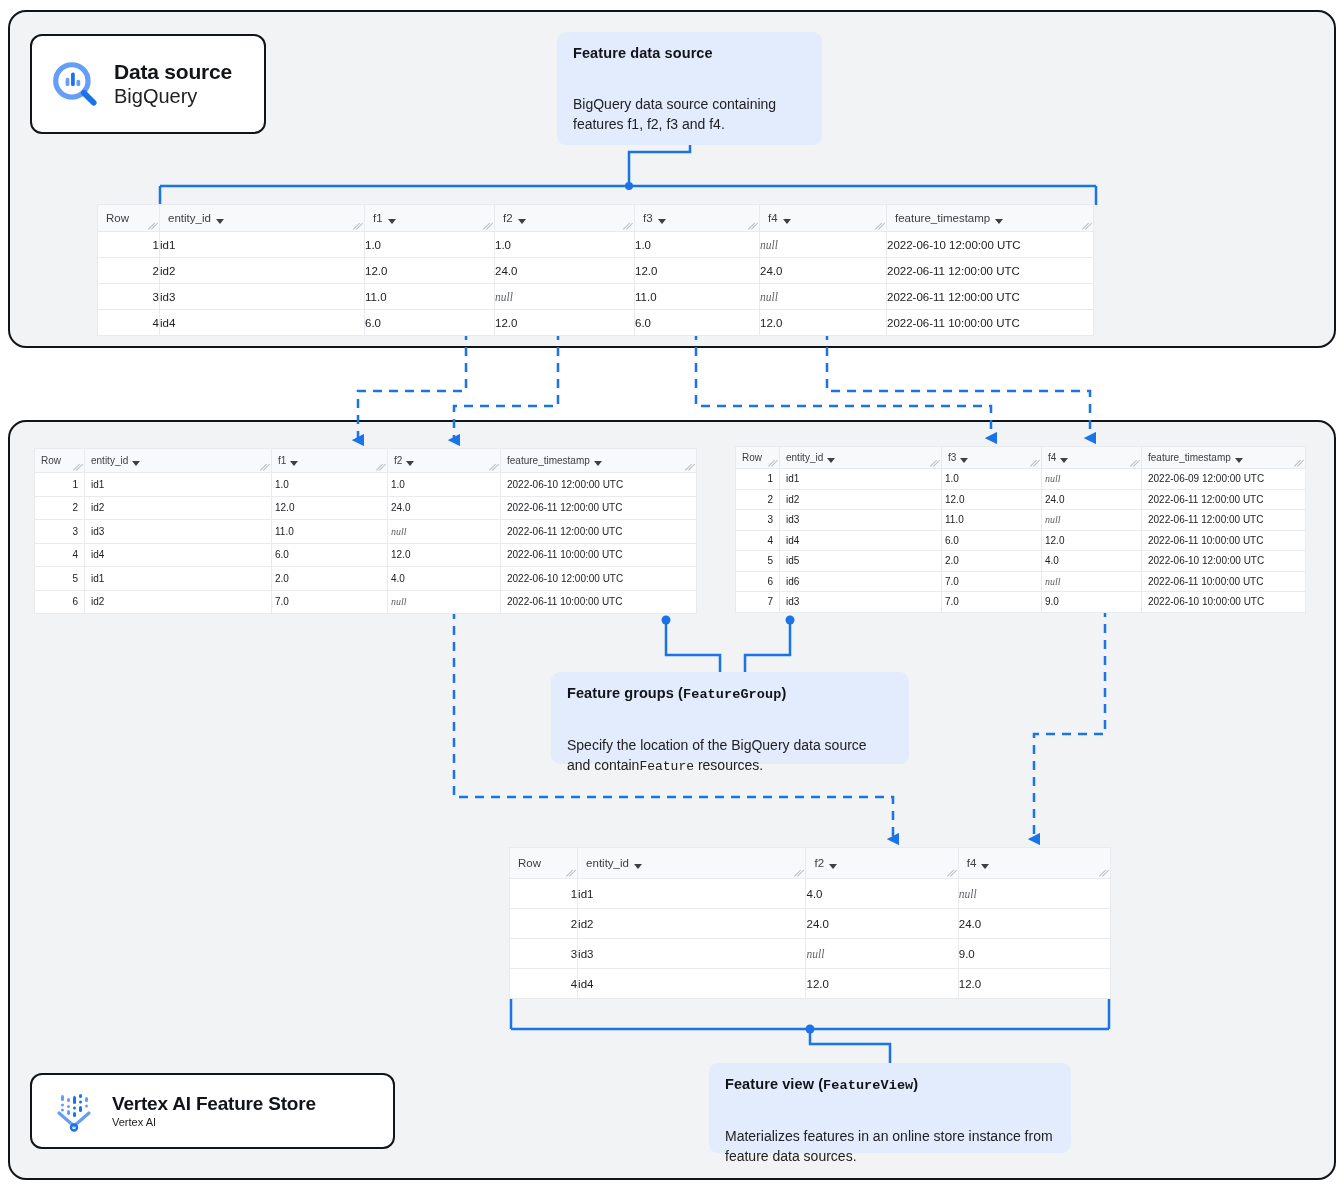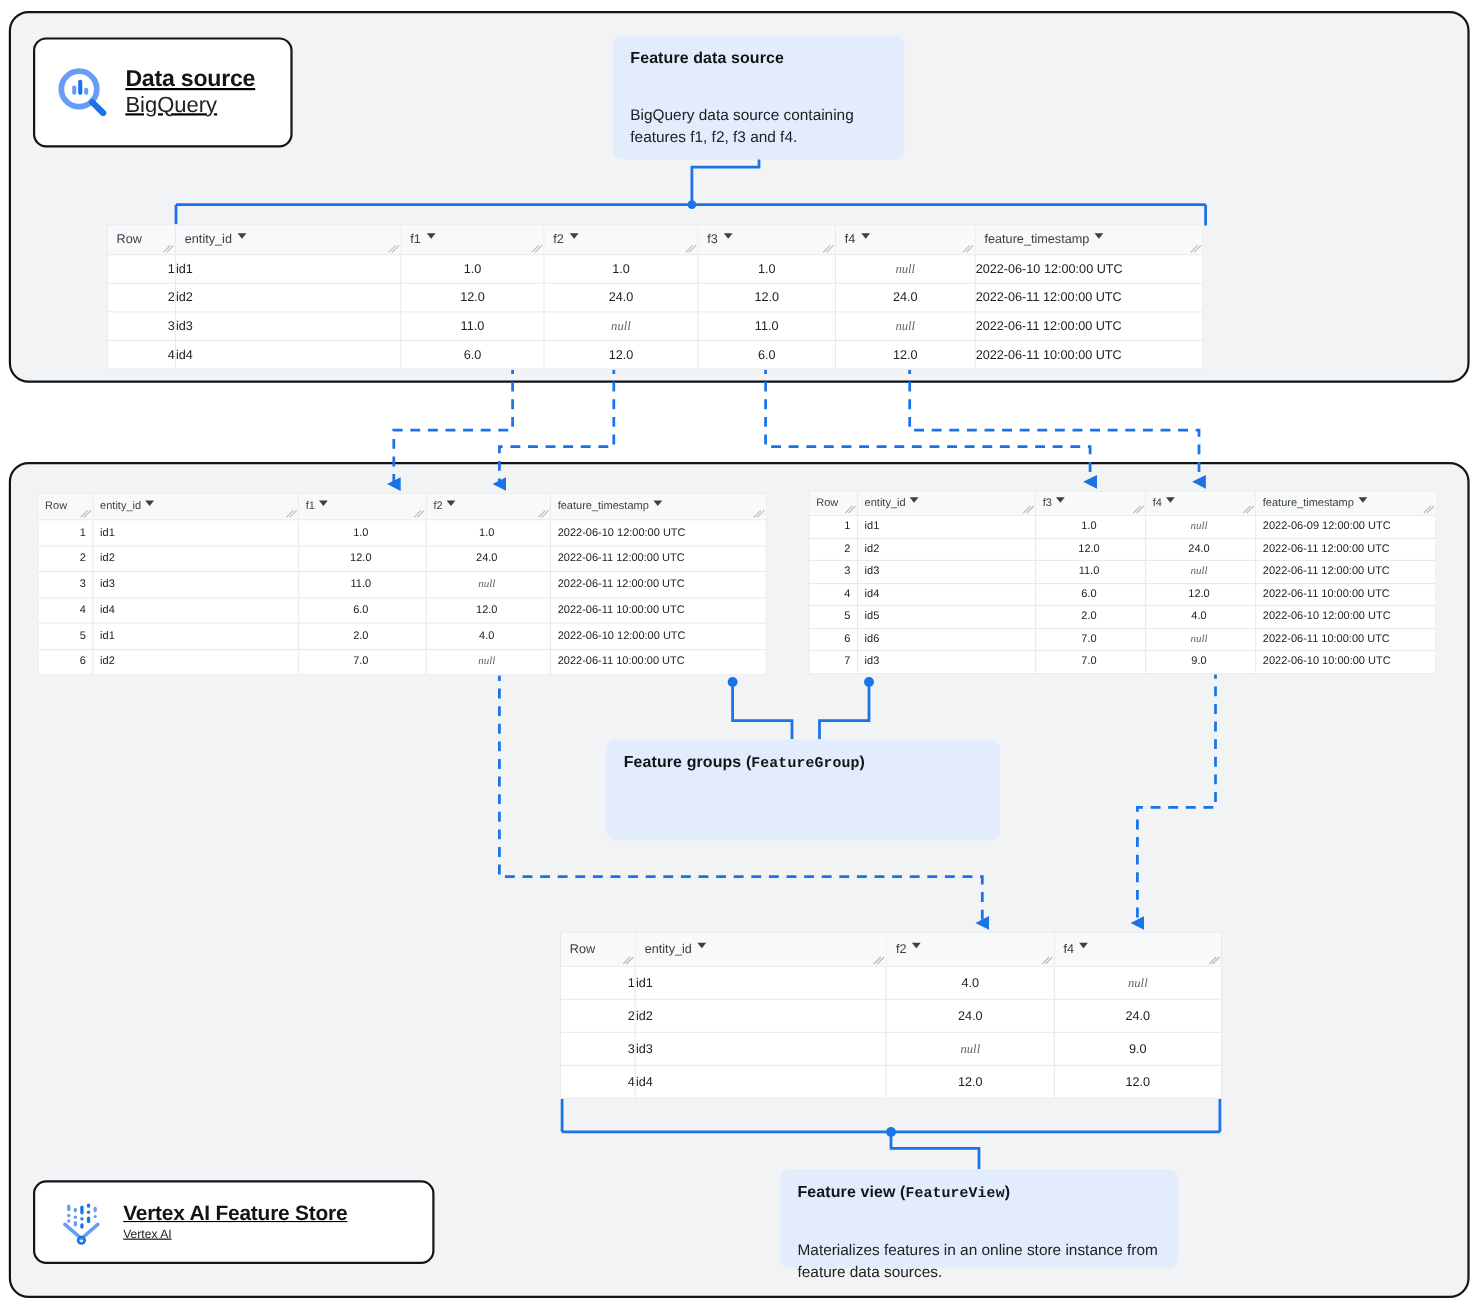--- a/index.html
+++ b/index.html
@@ -28,21 +28,21 @@
     position:absolute;
     background:#ffffff;
     border:2.5px solid #111418;
     border-radius:12px;
     display:flex; align-items:center;
     padding:0 18px;
     gap:14px;
   }
   #chip-bigquery { left:30px; top:34px; width:236px; height:100px; }
   #chip-vertex  { left:30px; top:1073px; width:365px; height:76px; }
-  .chip-text { display:flex; flex-direction:column; justify-content:center; line-height:1.18;text-decoration:underline; }
+  .chip-text { display:flex; flex-direction:column; justify-content:center; line-height:1.18; }
   .chip-title { font-size:21px; font-weight:bold; color:#111418; letter-spacing:-.2px; }
   .chip-sub  { font-size:20px; color:#202124; }
   #chip-vertex .chip-title { font-size:19px; }
   #chip-vertex .chip-sub { font-size:11px; }
   .chip-icon { flex:0 0 auto; display:block; }
 
   
   .note {
     position:absolute;
     background:#e3ecfd;
@@ -69,30 +69,30 @@
   }
   .tbl td, .tbl th { border:1px solid #e8eaed; padding:0; }
   .tbl thead th {
     background:#f8f9fa;
     font-weight:normal;
     color:#3c4043;
     text-align:left;
     position:relative;
     vertical-align:middle;
   }
-  .th-inner { display:flex; align-items:flex-start; gap:5px; padding:0 8px; height:100%; }
+  .th-inner { display:flex; align-items:flex-end; gap:5px; padding:0 8px; height:100%; }
   .caret { width:0;height:0;border-left:4px solid transparent;border-right:4px solid transparent;border-top:5px solid #3c4043; display:inline-block; }
   .grip { position:absolute; right:2px; bottom:1px; width:9px; height:9px; opacity:.55; }
   .grip i { position:absolute; width:9px; height:1px; background:#80868b; transform-origin:0 0; }
   .grip i:nth-child(1){ transform:rotate(-45deg); left:0px; top:8px; }
   .grip i:nth-child(2){ transform:rotate(-45deg); left:3px; top:8px; }
   .tbl tbody td { vertical-align:middle; }
   .c-row { text-align:right; padding:0 8px 0 4px; color:#202124; }
   .c-txt { text-align:left; padding:0 0 0 8px; }
-  .c-num { text-align:center; padding:0 8px 0 4px; }
+  .c-num { text-align:left; padding:0 8px 0 4px; }
   .c-ts  { text-align:left; padding:0 6px 0 8px; white-space:nowrap; }
   .null { font-style:italic; color:#5f6368;font-family:Liberation Serif, serif; }
   .tbl.small { font-size:10px; }
   .tbl.small .th-inner { gap:4px; padding:0 6px; }
   .tbl.small .c-row { padding:0 6px 0 3px; }
   .tbl.small .c-txt { padding-left:6px; }
   .tbl.small .c-num { padding:0 6px 0 3px; }
   .tbl.small .c-ts { padding:0 4px 0 6px; }
 
   #tbl-source { left:97px; top:204px; width:996px; }
@@ -211,20 +211,21 @@
     </div>
   </div>
 
   <div class="note" id="note-fds">
     <div class="note-title">Feature data source</div>
     <div class="note-body">BigQuery data source containing features f1, f2, f3 and f4.</div>
   </div>
 
   <div class="note" id="note-fg">
     <div class="note-title"><span>Feature groups (</span><span class="mono">FeatureGroup</span><span>)</span></div>
+    <div class="note-body"><span>Specify the location of the BigQuery data source and contain</span><span class="mono">Feature</span><span> resources.</span></div>
   </div>
 
   <div class="note" id="note-fv">
     <div class="note-title"><span>Feature view (</span><span class="mono">FeatureView</span><span>)</span></div>
     <div class="note-body">Materializes features in an online store instance from feature data sources.</div>
   </div>
 
   <table class="tbl" id="tbl-source">
       <colgroup>
         <col style="width: 62px;">

